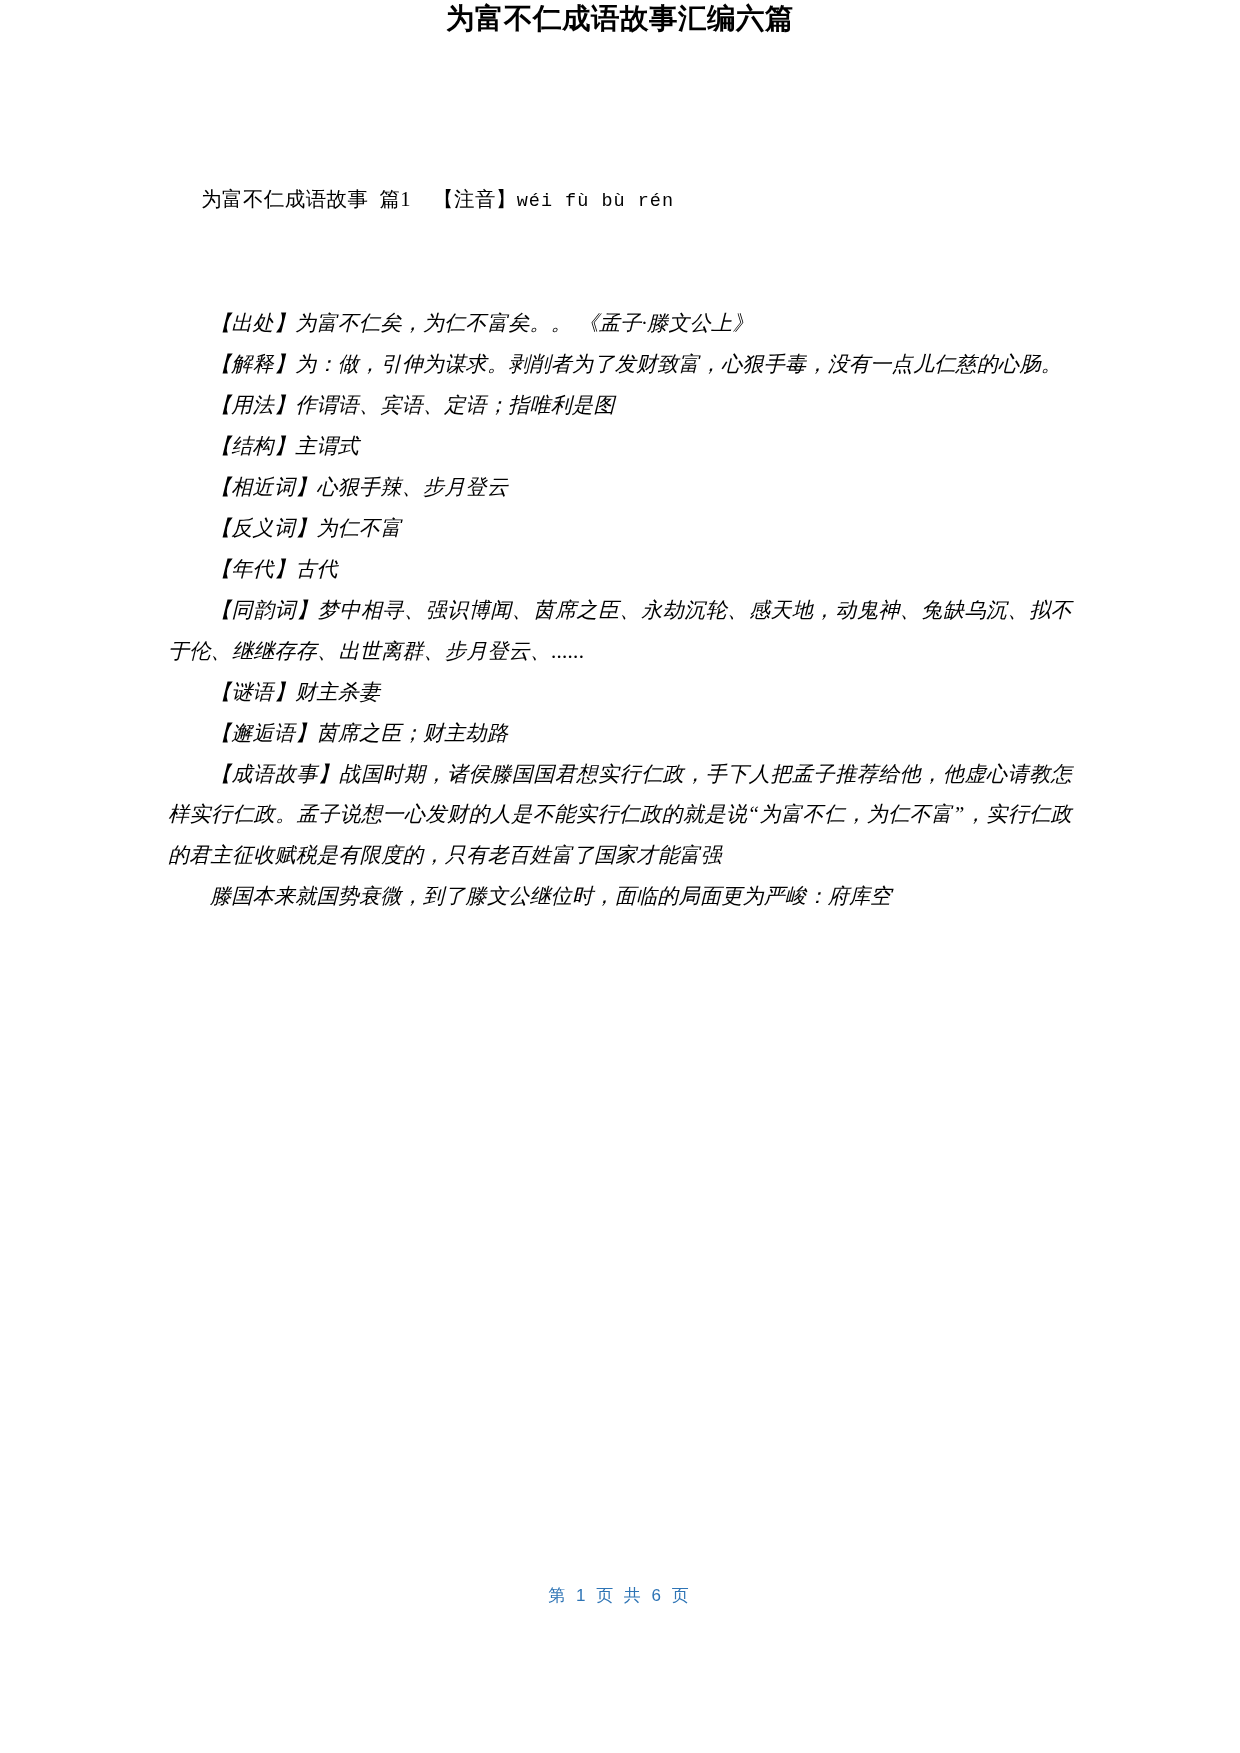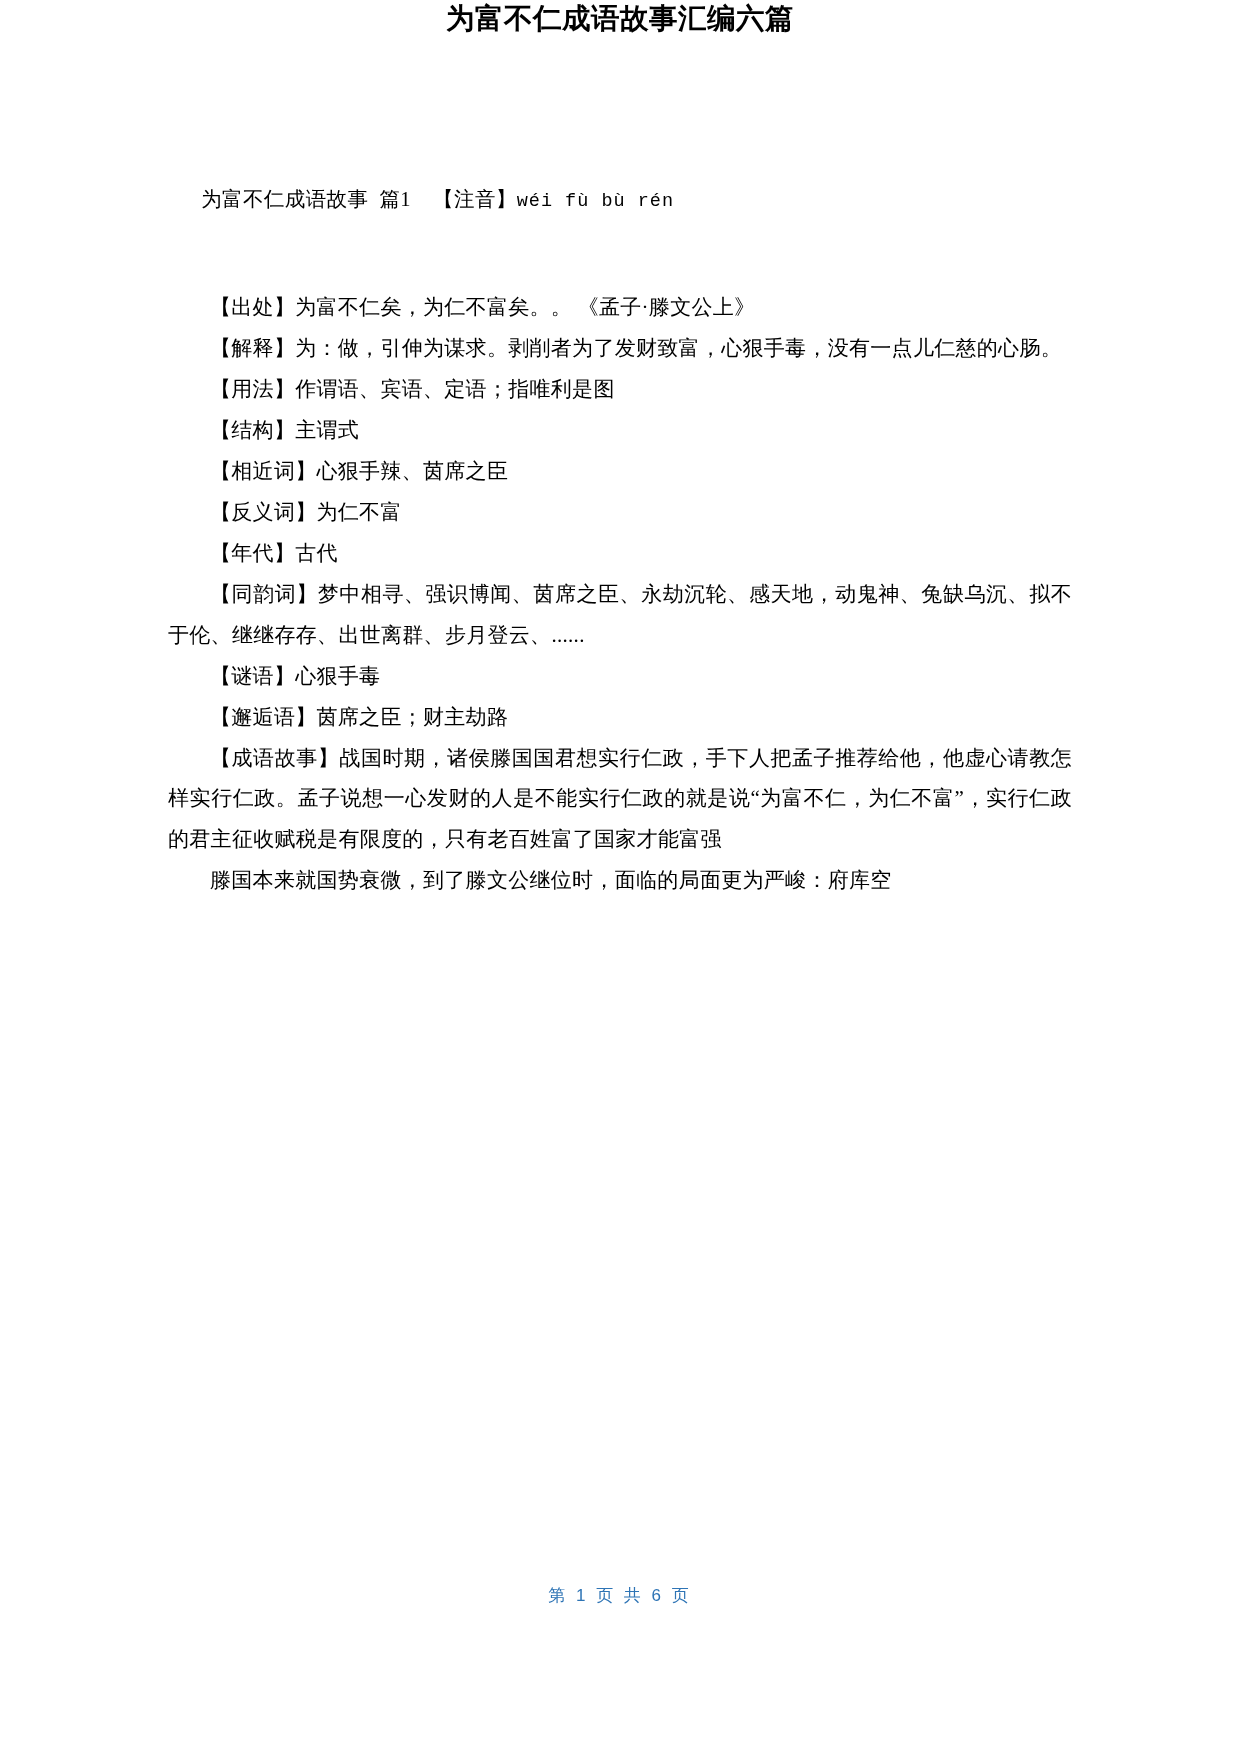--- a/index.html
+++ b/index.html
@@ -41,21 +41,22 @@
     margin-top: 112px;
     letter-spacing: 0.4px;
     white-space: pre;
   }
   .mono-pinyin {
     font-family: "Liberation Mono", "DejaVu Sans Mono", monospace;
     font-size: 18.5px;
     letter-spacing: 1px;
   }
   .body-block {
-    margin-top: 38px;
+    margin-top: 54px;
+    font-style: italic;
   }
   p.para {
     font-size: 21px;
     line-height: 1.95;
     margin: 0 0 0 0;
     text-align: justify;
     text-justify: inter-ideograph;
     letter-spacing: 0.3px;
   }
   p.indent {
@@ -93,25 +94,25 @@
 
     <div class="heading-line">
       <span>为富不仁成语故事  篇1</span><span>&nbsp;&nbsp;&nbsp;&nbsp;</span><span>【注音】</span><span class="mono-pinyin">wéi fù bù rén</span>
     </div>
 
     <div class="body-block">
       <p class="para indent">【出处】为富不仁矣，为仁不富矣。。 《孟子·滕文公上》</p>
       <p class="para indent">【解释】为：做，引伸为谋求。剥削者为了发财致富，心狠手毒，没有一点儿仁慈的心肠。</p>
       <p class="para indent">【用法】作谓语、宾语、定语；指唯利是图</p>
       <p class="para indent">【结构】主谓式</p>
-      <p class="para indent">【相近词】心狠手辣、茵席之臣</p>
+      <p class="para indent">【相近词】心狠手辣、步月登云</p>
       <p class="para indent">【反义词】为仁不富</p>
       <p class="para indent">【年代】古代</p>
       <p class="para indent">【同韵词】梦中相寻、强识博闻、茵席之臣、永劫沉轮、感天地，动鬼神、兔缺乌沉、拟不于伦、继继存存、出世离群、步月登云、......</p>
-      <p class="para indent">【谜语】心狠手毒</p>
+      <p class="para indent">【谜语】财主杀妻</p>
       <p class="para indent">【邂逅语】茵席之臣；财主劫路</p>
       <p class="para indent">【成语故事】战国时期，诸侯滕国国君想实行仁政，手下人把孟子推荐给他，他虚心请教怎样实行仁政。孟子说想一心发财的人是不能实行仁政的就是说“为富不仁，为仁不富”，实行仁政的君主征收赋税是有限度的，只有老百姓富了国家才能富强</p>
       <p class="para indent">滕国本来就国势衰微，到了滕文公继位时，面临的局面更为严峻：府库空</p>
     </div>
 
   </div>
 
   <div class="footer">
     <span>第</span>
     <span class="num">1</span>

